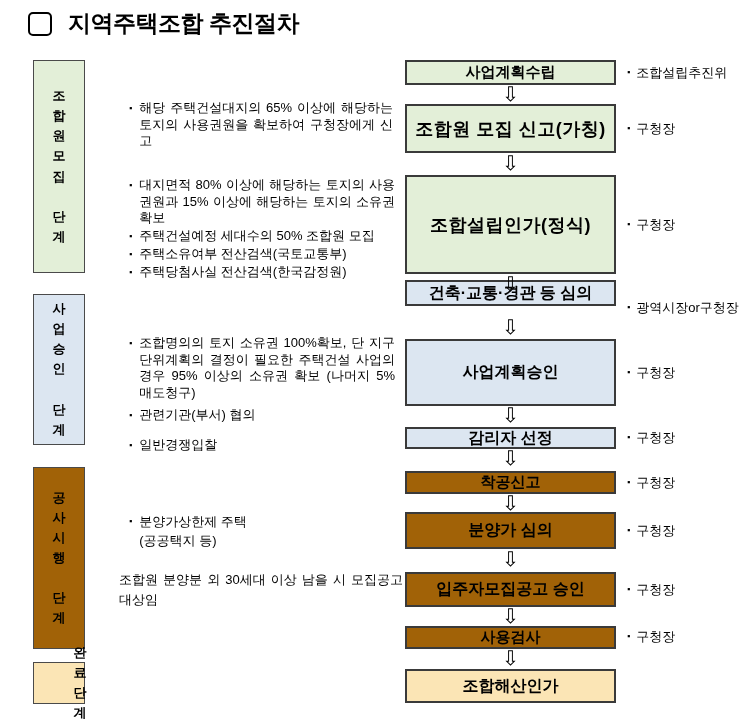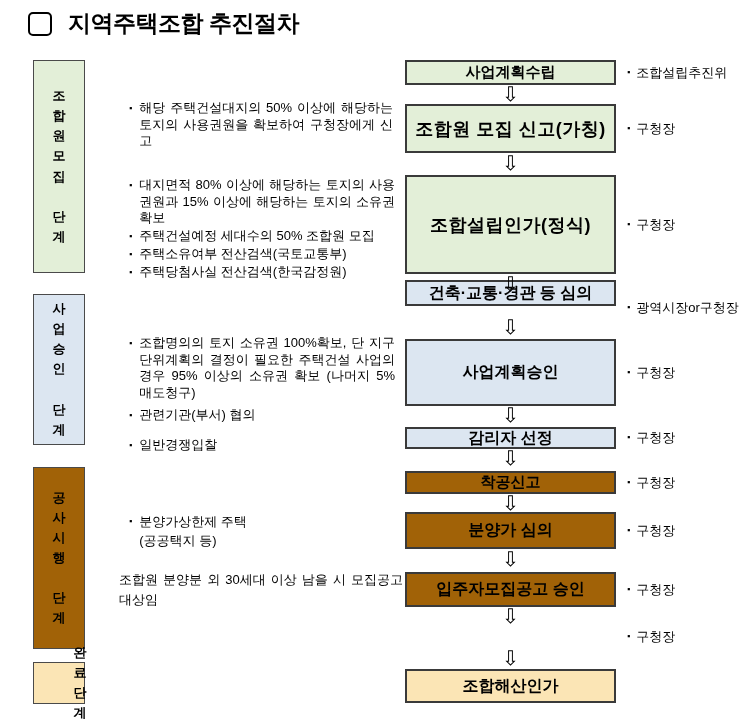--- a/index.html
+++ b/index.html
@@ -73,20 +73,21 @@
 
   <div class="abs box green fs15" style="left:405px;top:60px;width:211px;height:25px;">사업계획수립</div>
   <div class="abs box green fs18" style="left:405px;top:104px;width:211px;height:49px;">조합원 모집 신고(가칭)</div>
   <div class="abs box green fs18" style="left:405px;top:175px;width:211px;height:99px;">조합설립인가(정식)</div>
   <div class="abs box blue fs16" style="left:405px;top:280px;width:211px;height:26px;">건축·교통·경관 등 심의</div>
   <div class="abs box blue fs16" style="left:405px;top:339px;width:211px;height:67px;">사업계획승인</div>
   <div class="abs box blue fs16" style="left:405px;top:427px;width:211px;height:22px;">감리자 선정</div>
   <div class="abs box pink fs15" style="left:405px;top:471px;width:211px;height:23px;">착공신고</div>
   <div class="abs box pink fs16" style="left:405px;top:512px;width:211px;height:37px;">분양가 심의</div>
   <div class="abs box pink fs16" style="left:405px;top:572px;width:211px;height:35px;">입주자모집공고 승인</div>
+  <div class="abs box pink fs15" style="left:405px;top:626px;width:211px;height:23px;">사용검사</div>
   <div class="abs box orange fs16" style="left:405px;top:669px;width:211px;height:34px;">조합해산인가</div>
 
   <div class="abs arrow" style="left:405px;top:84px;width:211px;">⇩</div>
   <div class="abs arrow" style="left:405px;top:153px;width:211px;">⇩</div>
   <div class="abs arrow" style="left:405px;top:274px;width:211px;">⇩</div>
   <div class="abs arrow" style="left:405px;top:317px;width:211px;">⇩</div>
   <div class="abs arrow" style="left:405px;top:405px;width:211px;">⇩</div>
   <div class="abs arrow" style="left:405px;top:448px;width:211px;">⇩</div>
   <div class="abs arrow" style="left:405px;top:493px;width:211px;">⇩</div>
   <div class="abs arrow" style="left:405px;top:549px;width:211px;">⇩</div>
@@ -130,21 +131,21 @@
       <span>구청장</span>
     </div>
   <div class="abs note" style="left:627px;top:628px;">
       <span class="blt">▪</span>
       <span>구청장</span>
     </div>
 
   <div class="abs ngroup" style="left:129px;top:100px;width:264px;">
     <div class="item">
         <span class="blt">▪</span>
-        <span class="txt">해당 주택건설대지의 50% 이상에 해당하는 토지의 사용권원을 확보하여 구청장에게 신고</span>
+        <span class="txt">해당 주택건설대지의 65% 이상에 해당하는 토지의 사용권원을 확보하여 구청장에게 신고</span>
       </div>
   </div>
 
   <div class="abs ngroup" style="left:129px;top:177px;width:266px;">
     <div class="item">
         <span class="blt">▪</span>
         <span class="txt">대지면적 80% 이상에 해당하는 토지의 사용권원과 15% 이상에 해당하는 토지의 소유권 확보</span>
       </div>
     <div class="item">
         <span class="blt">▪</span>

